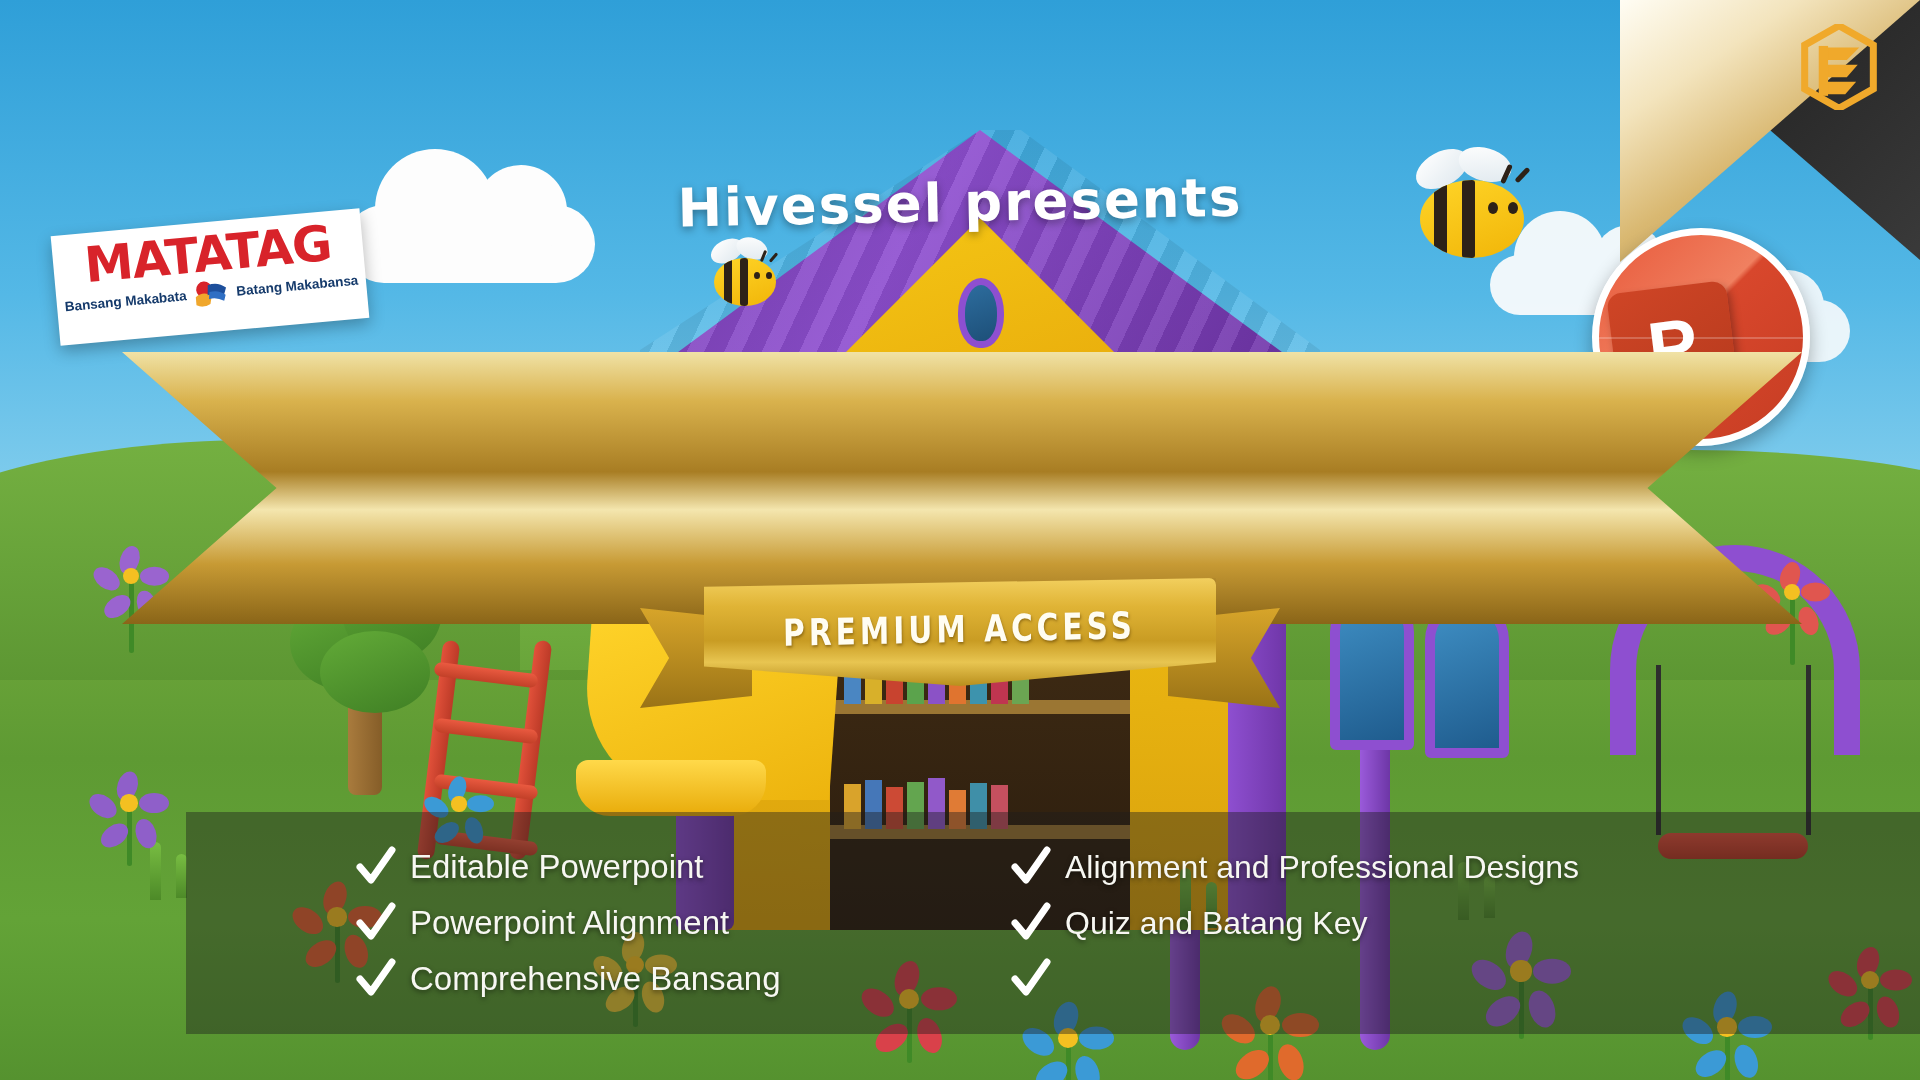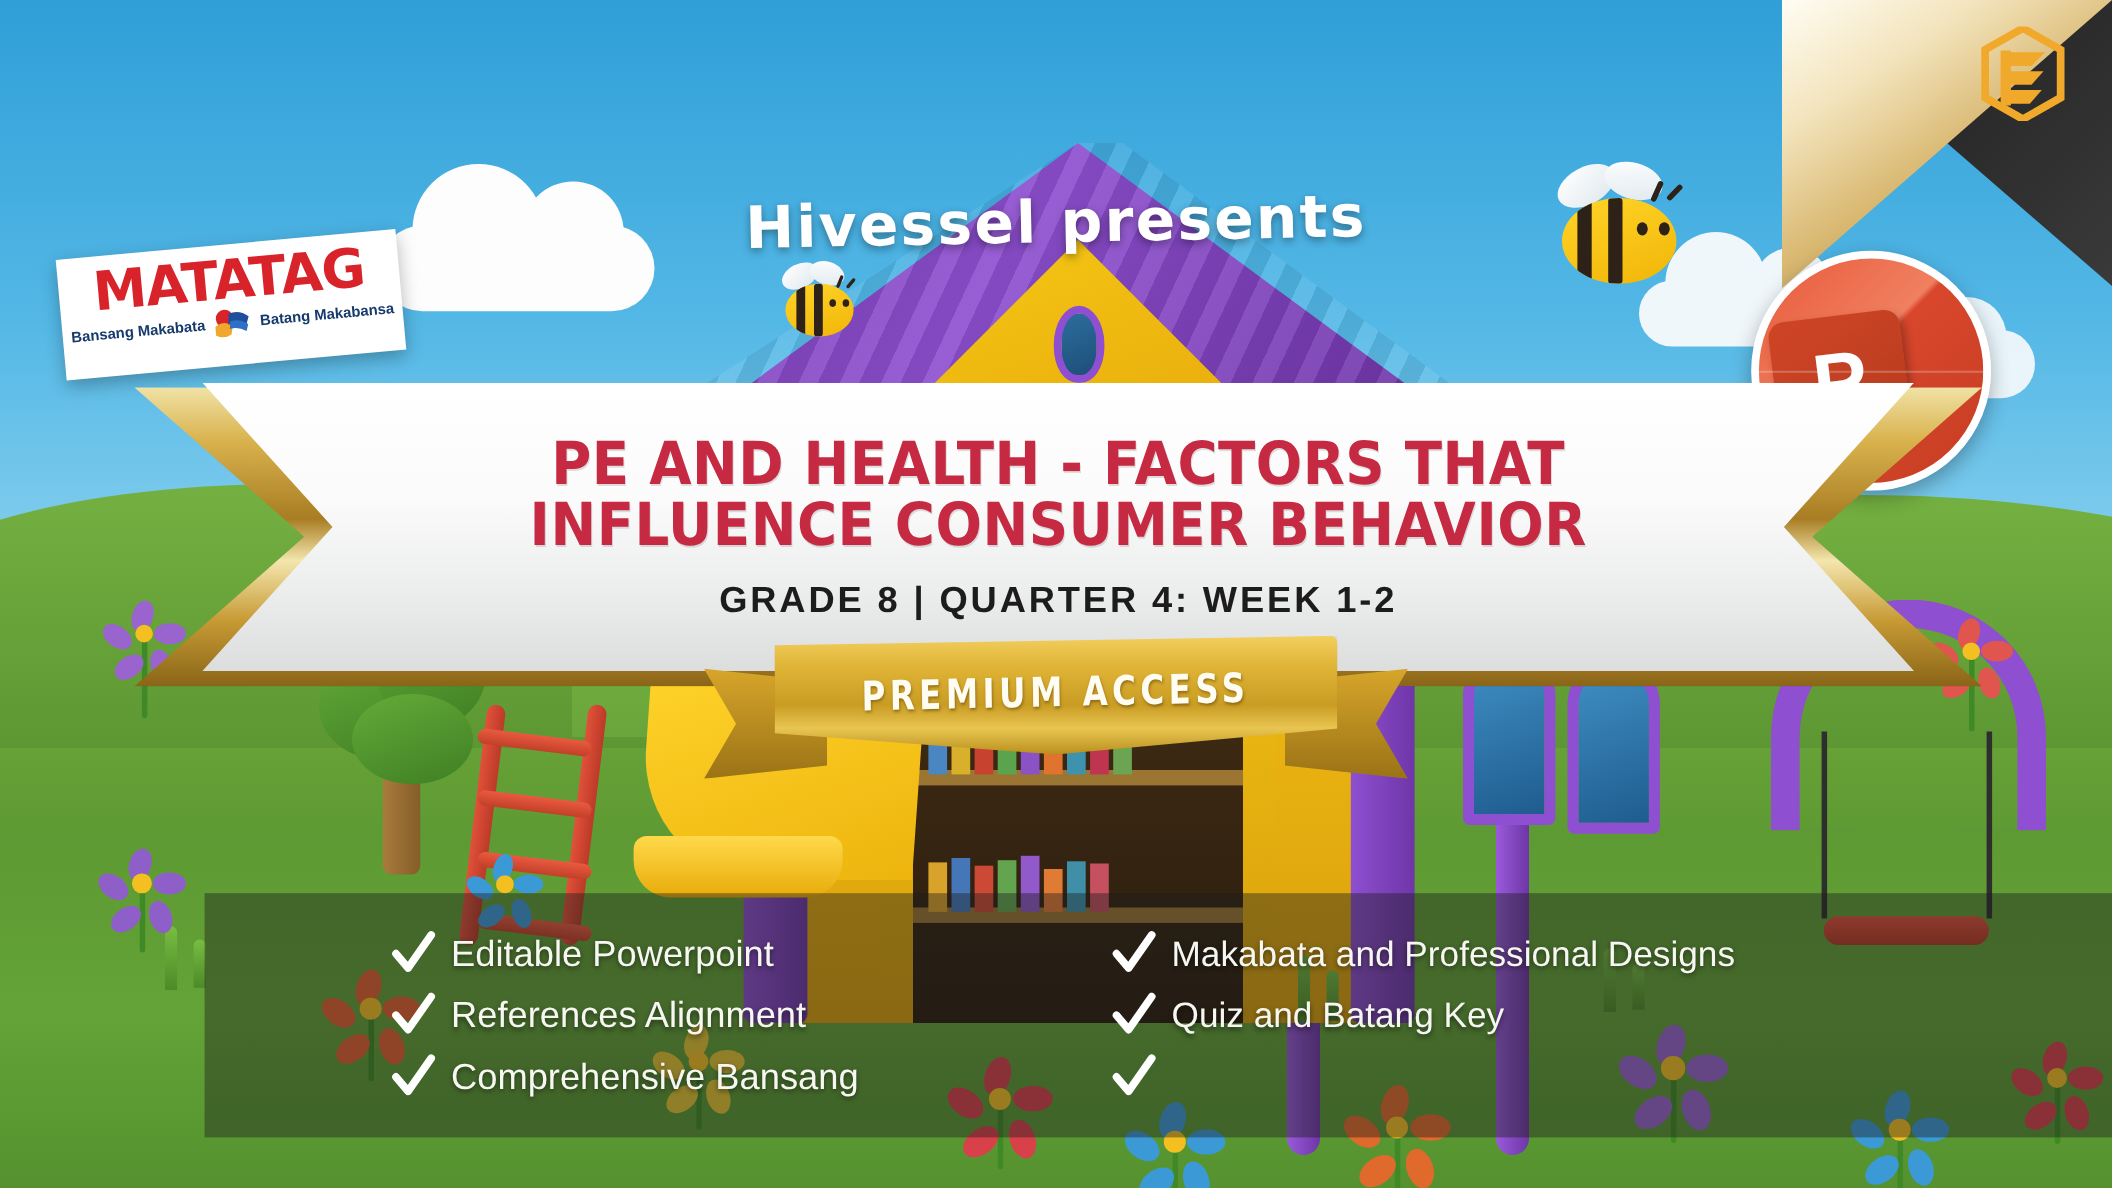--- a/index.html
+++ b/index.html
@@ -639,24 +639,20 @@
 <div class="presents">Hivessel presents</div>
 
 <div class="ppt-badge">
   <div class="ppt-sq">
     <span>P</span>
   </div>
 </div>
 
 <div class="banner-wrap">
   <div class="gold-arrow"></div>
-  <div class="white-ribbon">
-    <div class="banner-title">PE AND HEALTH - FACTORS THAT INFLUENCE CONSUMER BEHAVIOR</div>
-    <div class="banner-sub">GRADE 8 | QUARTER 4: WEEK 1-2</div>
-  </div>
 </div>
 
 <div class="premium">
   <div class="ribbon-tail lt"></div>
   <div class="ribbon-tail rt"></div>
   <div class="ribbon-main">
     <div class="premium-text">PREMIUM ACCESS</div>
   </div>
 </div>
 
@@ -665,36 +661,36 @@
     <div class="fitem">
       <svg class="check" viewBox="0 0 40 42">
           <path d="M4 21 L15 34 L36 4" stroke="#ffffff" stroke-width="7" fill="none" stroke-linecap="round" stroke-linejoin="round"></path>
         </svg>
       <span>Editable Powerpoint</span>
     </div>
     <div class="fitem">
       <svg class="check" viewBox="0 0 40 42">
           <path d="M4 21 L15 34 L36 4" stroke="#ffffff" stroke-width="7" fill="none" stroke-linecap="round" stroke-linejoin="round"></path>
         </svg>
-      <span>References Alignment</span>
+      <span>Powerpoint Alignment</span>
     </div>
     <div class="fitem">
       <svg class="check" viewBox="0 0 40 42">
           <path d="M4 21 L15 34 L36 4" stroke="#ffffff" stroke-width="7" fill="none" stroke-linecap="round" stroke-linejoin="round"></path>
         </svg>
       <span>Comprehensive Bansang</span>
     </div>
   </div>
 
   <div class="fcol right">
     <div class="fitem">
       <svg class="check" viewBox="0 0 40 42">
           <path d="M4 21 L15 34 L36 4" stroke="#ffffff" stroke-width="7" fill="none" stroke-linecap="round" stroke-linejoin="round"></path>
         </svg>
-      <span>Makabata and Professional Designs</span>
+      <span>Alignment and Professional Designs</span>
     </div>
     <div class="fitem">
       <svg class="check" viewBox="0 0 40 42">
           <path d="M4 21 L15 34 L36 4" stroke="#ffffff" stroke-width="7" fill="none" stroke-linecap="round" stroke-linejoin="round"></path>
         </svg>
       <span>Quiz and Batang Key</span>
     </div>
     <div class="fitem">
       <svg class="check" viewBox="0 0 40 42">
           <path d="M4 21 L15 34 L36 4" stroke="#ffffff" stroke-width="7" fill="none" stroke-linecap="round" stroke-linejoin="round"></path>

